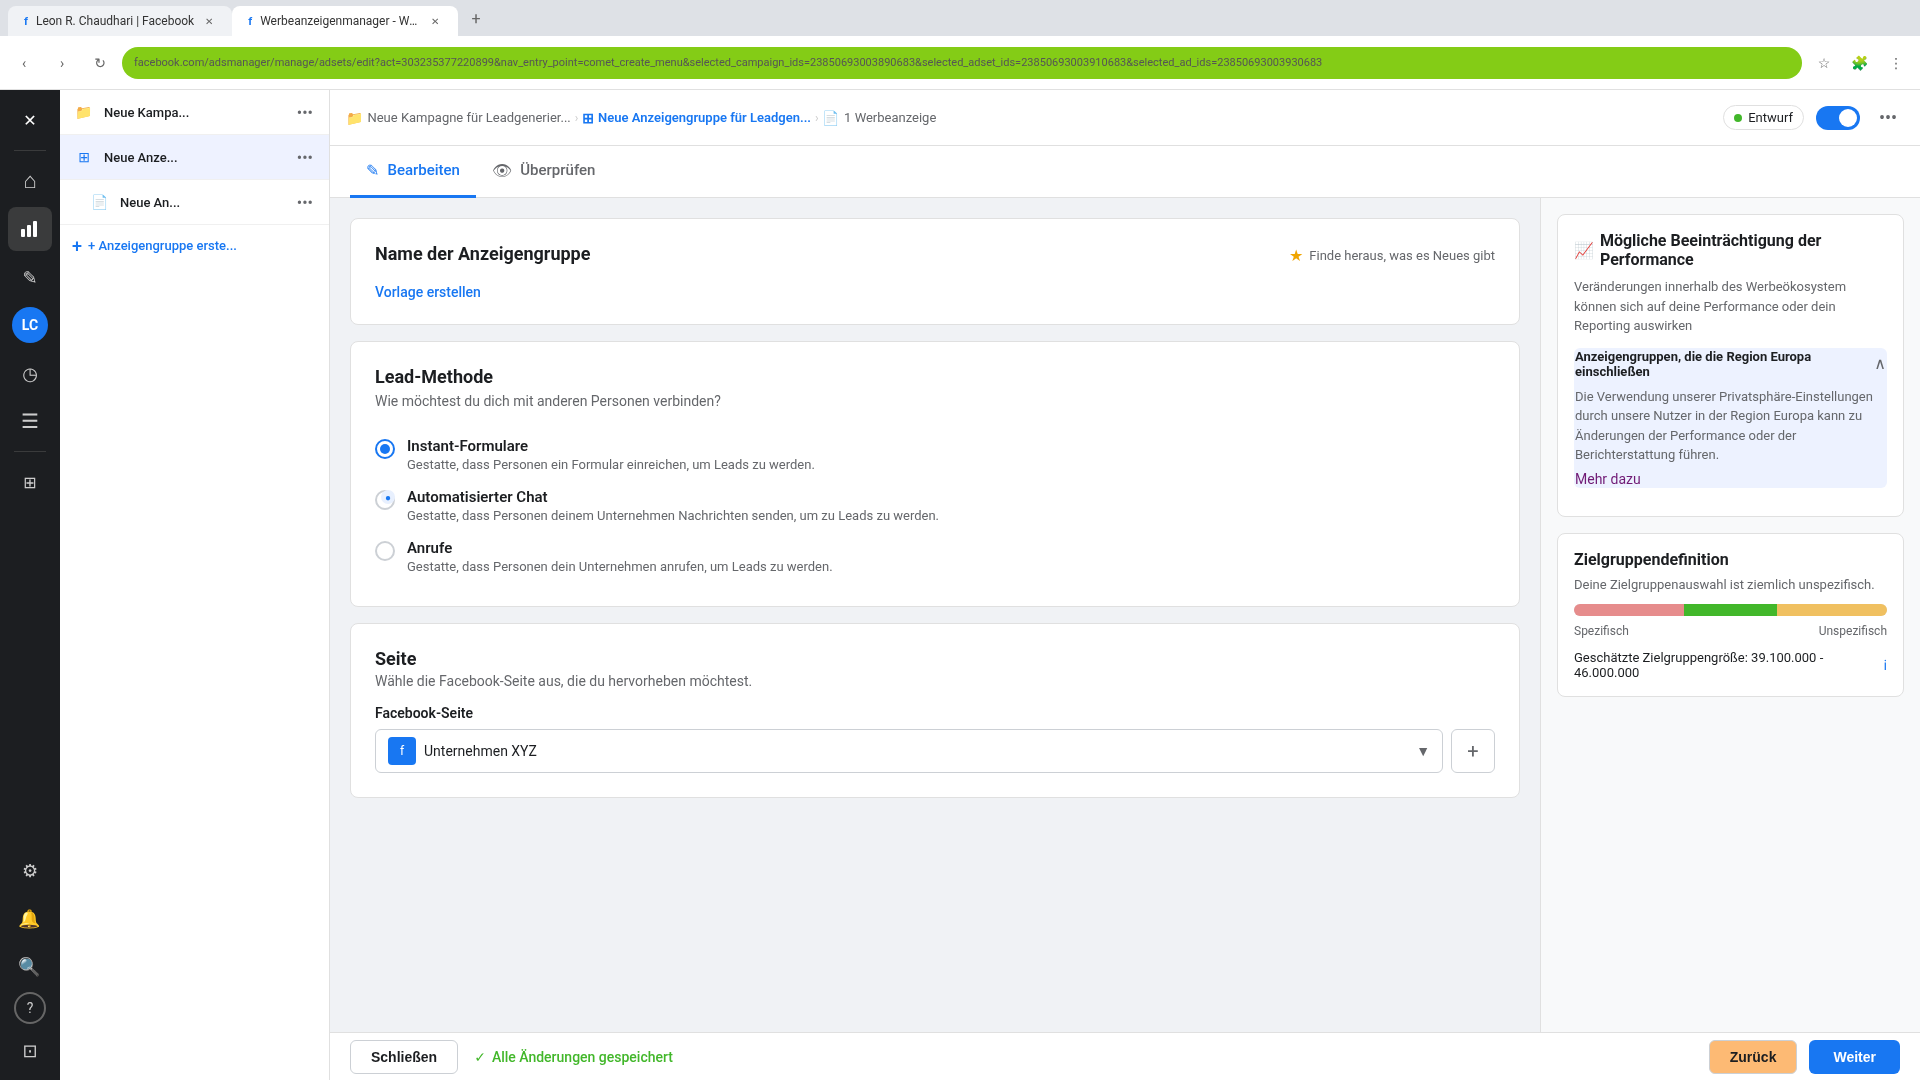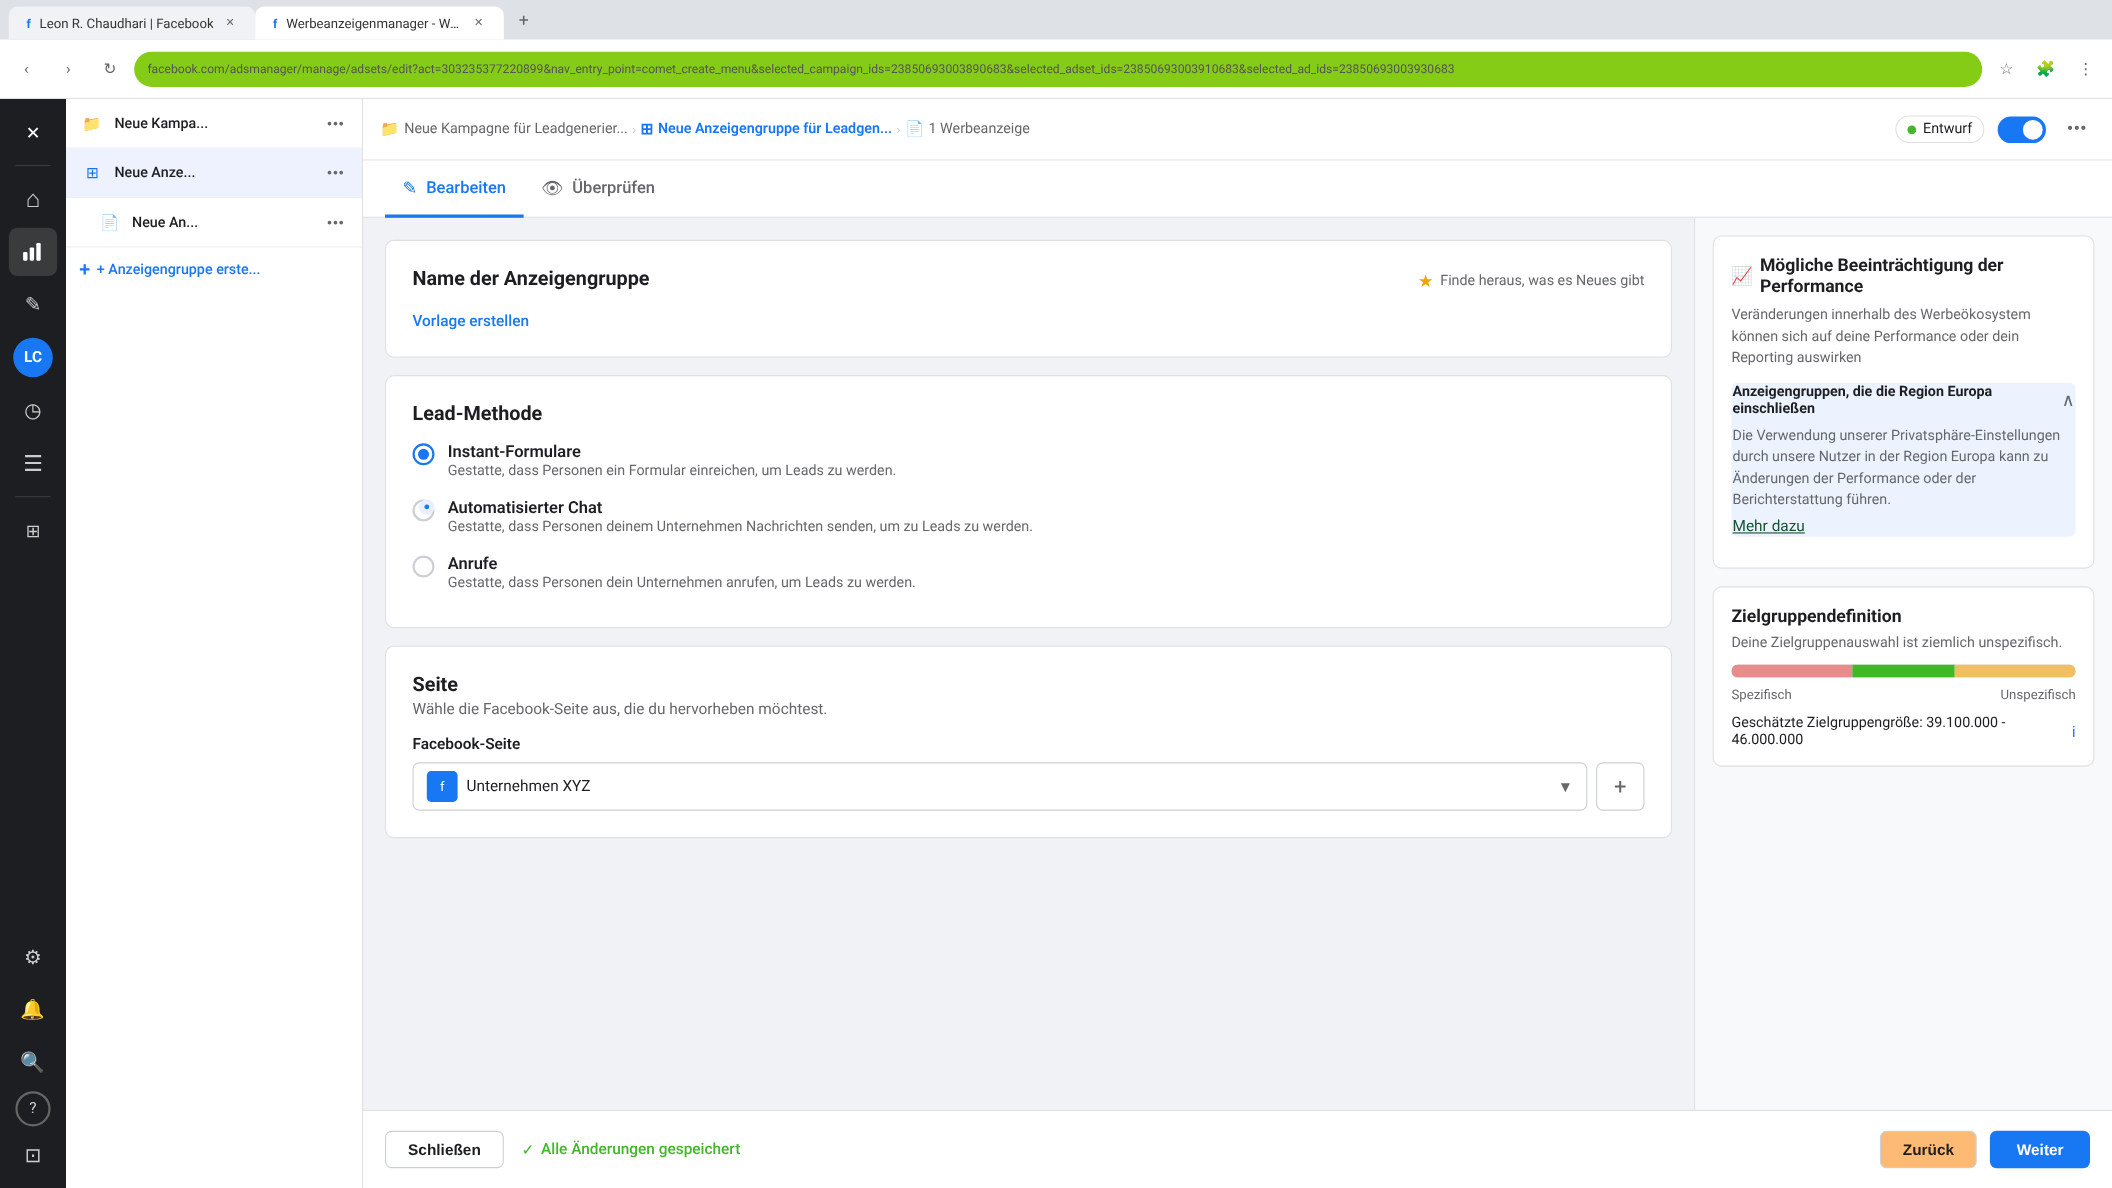--- a/index.html
+++ b/index.html
@@ -88,37 +88,37 @@
     .fb-page-label { font-size: 14px; font-weight: 600; color: #1c1e21; margin-bottom: 8px; }
     .page-select-row { display: flex; gap: 8px; align-items: center; }
     .page-select { flex: 1; height: 44px; border: 1px solid #ccd0d5; border-radius: 6px; padding: 0 12px; font-size: 14px; color: #1c1e21; background: white; display: flex; align-items: center; justify-content: space-between; cursor: pointer; }
     .page-select-icon { width: 28px; height: 28px; background: #1877f2; border-radius: 4px; display: flex; align-items: center; justify-content: center; color: white; font-size: 12px; flex-shrink: 0; }
     .page-add-btn { width: 44px; height: 44px; border: 1px solid #ccd0d5; border-radius: 6px; display: flex; align-items: center; justify-content: center; cursor: pointer; font-size: 20px; color: #65676b; }
 
     
     .right-panel-card { background: white; border-radius: 8px; border: 1px solid #e0e0e0; padding: 16px; margin-bottom: 16px; }
     .right-panel-title { font-size: 16px; font-weight: 700; color: #1c1e21; margin-bottom: 8px; display: flex; align-items: center; gap: 6px; }
     .right-panel-text { font-size: 13px; color: #65676b; line-height: 1.5; }
-    .right-panel-link { color: #14532d; cursor: pointer; text-decoration: underline; }
+    .right-panel-link { color: #701a75; cursor: pointer; }
     .collapse-btn { margin-left: auto; cursor: pointer; color: #65676b; font-size: 16px; }
     .europa-section { background: #edf2ff; border-radius: 6px; padding: 1px; margin-bottom: 12px; }
 
     
     .audience-title { font-size: 16px; font-weight: 700; color: #1c1e21; margin-bottom: 8px; }
     .audience-desc { font-size: 13px; color: #65676b; margin-bottom: 12px; }
     .audience-bar-container { height: 12px; border-radius: 6px; background: #e4e6ea; overflow: hidden; margin-bottom: 8px; display: flex; }
     .audience-bar-specific { width: 35%; background: #e68c8c; }
     .audience-bar-mid { width: 30%; background: #42b72a; }
     .audience-bar-unspecific { width: 35%; background: #f0c060; }
     .audience-labels { display: flex; justify-content: space-between; font-size: 12px; color: #65676b; margin-bottom: 12px; }
     .audience-size { font-size: 13px; color: #1c1e21; font-weight: 400; display: flex; align-items: center; gap: 4px; justify-content: flex-end; }
     .info-icon { color: #1877f2; font-size: 14px; cursor: pointer; }
 
     
-    .bottom-bar { background: white; border-top: 1px solid #e0e0e0; height: 71px; display: flex; align-items: center; justify-content: space-between; padding: 0 20px; flex-shrink: 0; }
+    .bottom-bar { background: white; border-top: 1px solid #e0e0e0; height: 48px; display: flex; align-items: center; justify-content: space-between; padding: 0 20px; flex-shrink: 0; }
     .bottom-left { display: flex; align-items: center; gap: 16px; }
     .close-btn-bottom { padding: 8px 20px; border: 1px solid #ccd0d5; border-radius: 6px; background: white; font-size: 14px; font-weight: 600; color: #1c1e21; cursor: pointer; }
     .save-status { display: flex; align-items: center; gap: 6px; color: #42b72a; font-size: 14px; font-weight: 500; }
     .save-checkmark { color: #42b72a; }
     .bottom-right { display: flex; gap: 12px; }
     .back-btn { padding: 8px 20px; border: 1px solid #ccd0d5; border-radius: 6px; background: #fdba74; font-size: 14px; font-weight: 600; color: #1c1e21; cursor: pointer; }
     .next-btn { padding: 8px 24px; border-radius: 6px; background: #1877f2; color: white; font-size: 14px; font-weight: 600; cursor: pointer; border: none; }
 
     
     .avatar { width: 36px; height: 36px; border-radius: 50%; background: #1877f2; display: flex; align-items: center; justify-content: center; color: white; font-size: 14px; font-weight: 700; cursor: pointer; }
@@ -282,20 +282,21 @@
               <span>Finde heraus, was es Neues gibt</span>
             </div>
           </div>
           <div class="name-input-row">
             <span class="create-template-btn">Vorlage erstellen</span>
           </div>
         </div>
 
         <div class="form-card">
           <div class="section-title">Lead-Methode</div>
+          <div class="section-desc">Wie möchtest du dich mit anderen Personen verbinden?</div>
 
           <div class="radio-option">
             <div class="radio-input selected"></div>
             <div>
               <div class="radio-label">Instant-Formulare</div>
               <div class="radio-desc">Gestatte, dass Personen ein Formular einreichen, um Leads zu werden.</div>
             </div>
           </div>
 
           <div class="radio-option">

